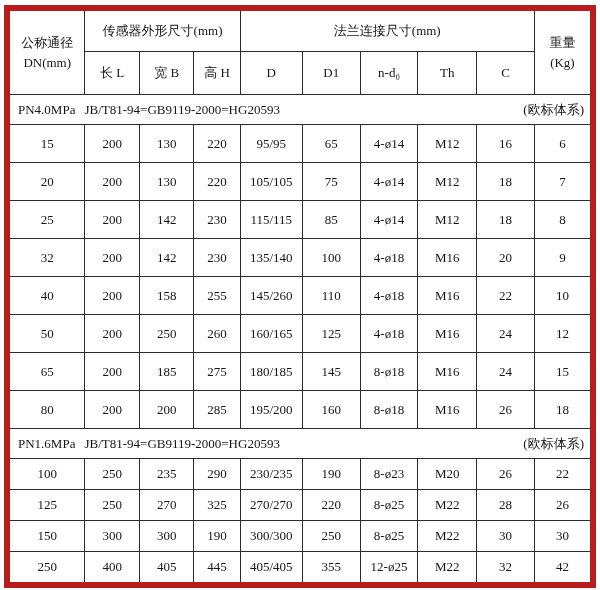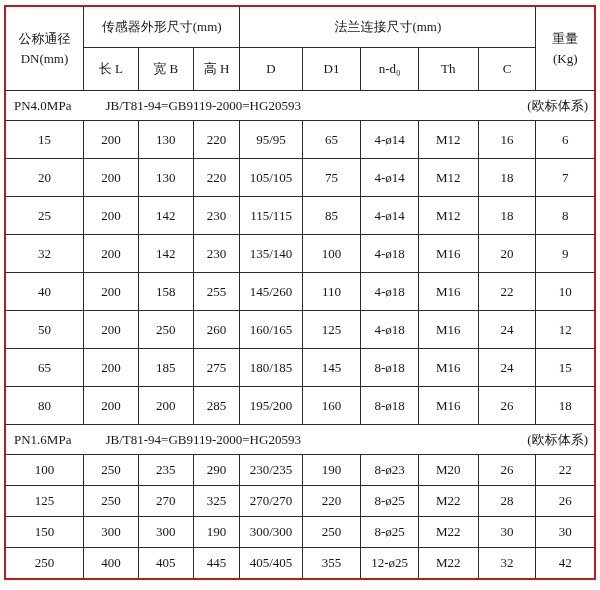--- a/index.html
+++ b/index.html
@@ -15,21 +15,21 @@
   .table-wrap {
     position: absolute;
     left: 4px;
     top: 5px;
     width: 592px;
   }
   table.spec {
     border-collapse: collapse;
     table-layout: fixed;
     width: 100%;
-    border: 2px solid #b91c1c;
+    border: 6px solid #b91c1c;
   }
   table.spec th, table.spec td {
     border: 1.5px solid #2b2b2b;
     text-align: center;
     vertical-align: middle;
     font-weight: normal;
     font-size: 13px;
     padding: 0;
     white-space: nowrap;
     overflow: hidden;
@@ -37,24 +37,23 @@
   tr.head1 th { height: 40px; }
   tr.head2 th { height: 42px; }
   th.twoline div { line-height: 20px; }
   tr.divider td { height: 29px; }
   tr.g1 td { height: 37px; }
   tr.g2 td { height: 30px; }
   .divider-flex {
     display: flex;
     align-items: center;
     width: 100%;
-    gap: 12px;
   }
   .divider-flex .pressure { margin-left: 8px; }
-  .divider-flex .standard { margin-left: 22px; }
+  .divider-flex .standard { margin-left: 9px; }
   .divider-flex .spacer { flex: 1; }
   .divider-flex .note { margin-right: 6px; }
   
 </style>
 </head>
 <body>
 
 <div class="table-wrap">
   <table class="spec">
     <colgroup>

